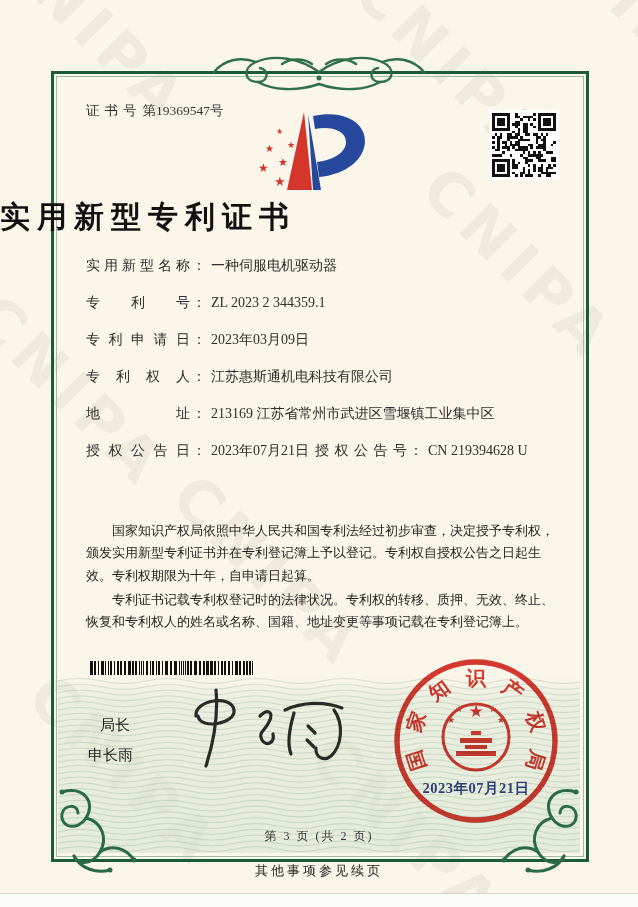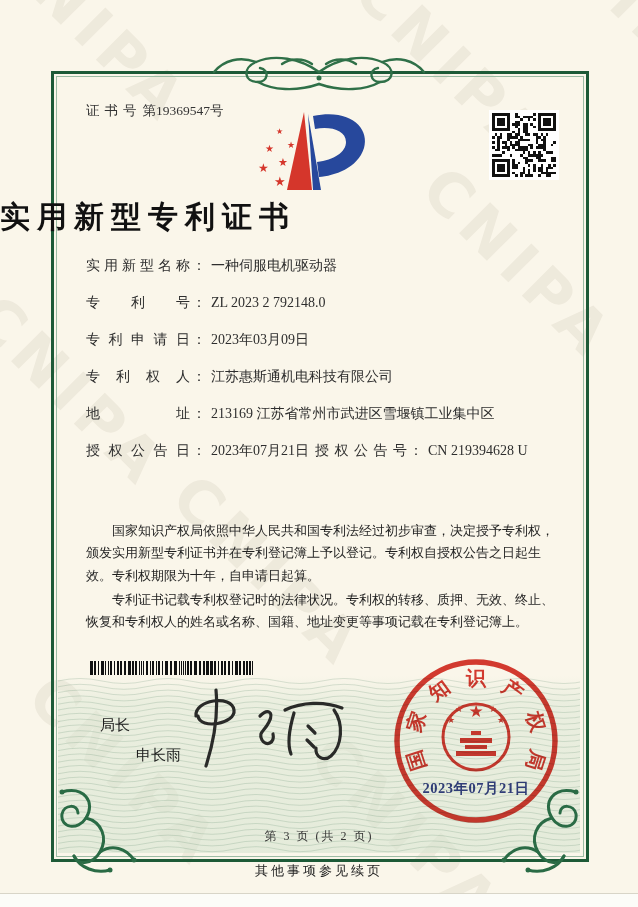--- a/index.html
+++ b/index.html
@@ -25,21 +25,21 @@
   .field-row{margin-bottom:17px;height:20px;white-space:nowrap;}
   .pair{display:inline-block;}
   .pair + .pair{margin-left:6px;}
   .flabel{display:inline-block;width:104px;text-align:justify;text-align-last:justify;vertical-align:top;}
   .pair + .pair .flabel{width:92px;}
   .fcolon{margin:0 5px 0 2px;}
   .paras{position:absolute;left:86px;top:520px;width:468px;font-size:13px;line-height:1.72;color:#1f1f1f;}
   .paras p{margin:0 0 2px 0;text-indent:2em;}
   .barcode{position:absolute;left:90px;top:661px;}
   .sig-title{position:absolute;left:88px;top:716px;font-size:15px;color:#1c1c1c;margin-left:12px;}
-  .sig-name{position:absolute;left:88px;top:746px;font-size:15px;color:#1c1c1c;margin-left:48px;}
+  .sig-name{position:absolute;left:88px;top:746px;font-size:15px;color:#1c1c1c;}
   .signature{position:absolute;left:182px;top:686px;}
   .seal{position:absolute;left:390px;top:655px;mix-blend-mode:multiply;opacity:.96;}
   .pagenum{position:absolute;left:0;top:828px;width:100%;text-align:center;
            font-size:12px;letter-spacing:2px;color:#333;}
   .footnote{position:absolute;left:0;top:862px;width:100%;text-align:center;
             font-size:13px;letter-spacing:3px;color:#222;}
   .bottomband{position:absolute;left:0;bottom:0;width:100%;height:13px;
               background:#fcfcf8;border-top:1px solid #d8d5c8;}
   .flourish{position:absolute;}
   svg text.star{font-family:"DejaVu Sans",sans-serif;}
@@ -321,21 +321,21 @@
       <rect x="20" y="2" width="3" height="3" fill="#111"></rect>
       <rect x="0" y="18" width="7" height="7" fill="#111"></rect>
       <rect x="1" y="19" width="5" height="5" fill="#fff"></rect>
       <rect x="2" y="20" width="3" height="3" fill="#111"></rect>
     </svg>
 
   <div class="title">实用新型专利证书</div>
 
   <div id="fields" class="fields">
       <div class="field-row"><span class="pair"><span class="flabel">实用新型名称</span><span class="fcolon">：</span><span class="fvalue">一种伺服电机驱动器</span></span></div>
-      <div class="field-row"><span class="pair"><span class="flabel">专利号</span><span class="fcolon">：</span><span class="fvalue">ZL 2023 2 792148.0</span></span></div>
+      <div class="field-row"><span class="pair"><span class="flabel">专利号</span><span class="fcolon">：</span><span class="fvalue">ZL 2023 2 344359.1</span></span></div>
       <div class="field-row"><span class="pair"><span class="flabel">专利申请日</span><span class="fcolon">：</span><span class="fvalue">2023年03月09日</span></span></div>
       <div class="field-row"><span class="pair"><span class="flabel">专利权人</span><span class="fcolon">：</span><span class="fvalue">江苏惠斯通机电科技有限公司</span></span></div>
       <div class="field-row"><span class="pair"><span class="flabel">地址</span><span class="fcolon">：</span><span class="fvalue">213169 江苏省常州市武进区雪堰镇工业集中区</span></span></div>
       <div class="field-row"><span class="pair"><span class="flabel">授权公告日</span><span class="fcolon">：</span><span class="fvalue">2023年07月21日</span></span><span class="pair"><span class="flabel">授权公告号</span><span class="fcolon">：</span><span class="fvalue">CN 219394628 U</span></span></div>
     </div>
 
   <div class="paras">
     <p>国家知识产权局依照中华人民共和国专利法经过初步审查，决定授予专利权，颁发实用新型专利证书并在专利登记簿上予以登记。专利权自授权公告之日起生效。专利权期限为十年，自申请日起算。</p>
     <p>专利证书记载专利权登记时的法律状况。专利权的转移、质押、无效、终止、恢复和专利权人的姓名或名称、国籍、地址变更等事项记载在专利登记簿上。</p>
   </div>

